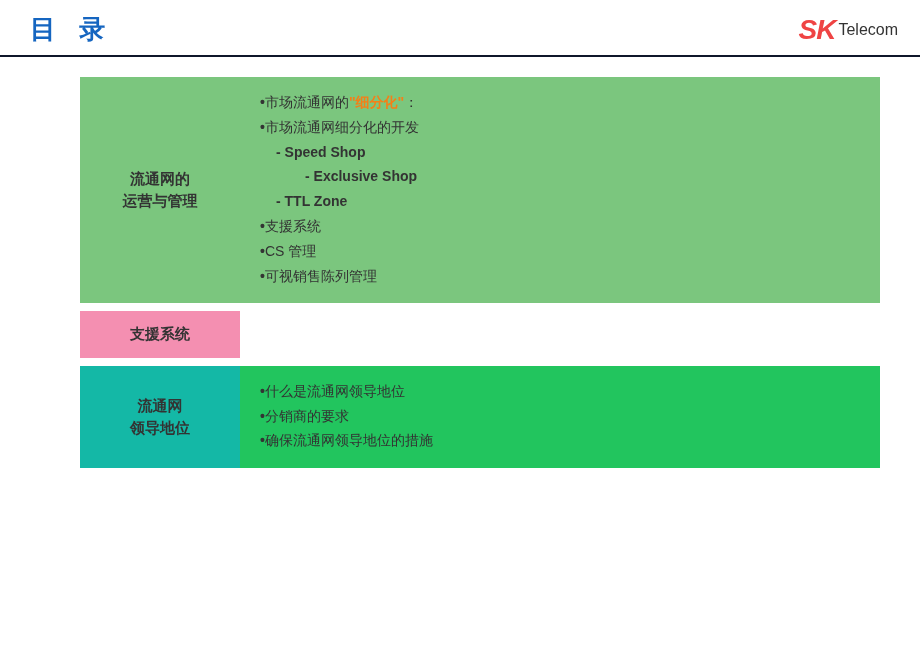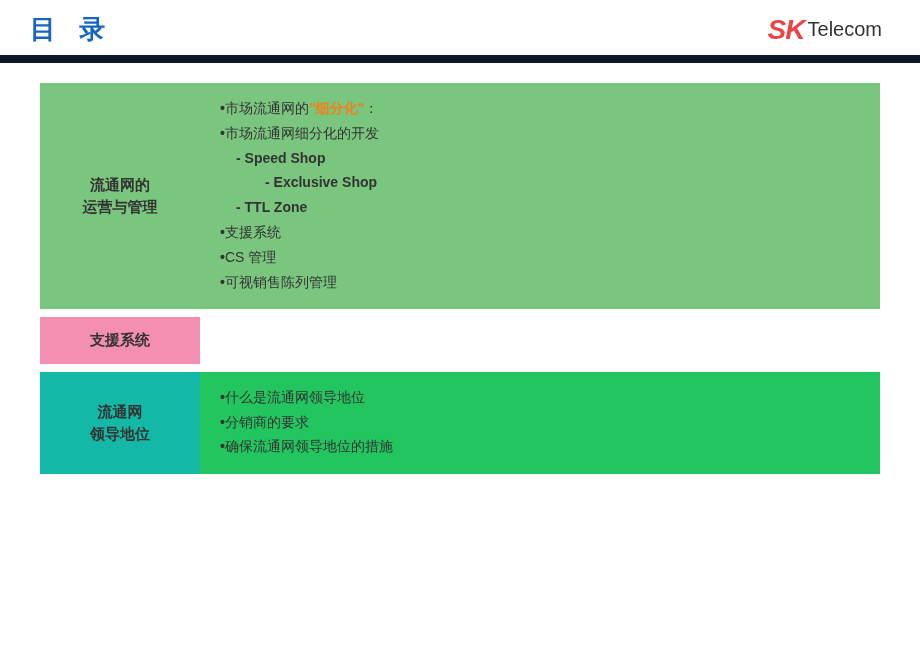--- a/index.html
+++ b/index.html
@@ -9,42 +9,42 @@
       background: #ffffff;
       font-family: Arial, 'Microsoft YaHei', sans-serif;
       overflow: hidden;
     }
 
     
     .header {
       display: flex;
       align-items: center;
       justify-content: space-between;
-      padding: 12px 38px 8px 30px;
-      border-bottom: 8px solid #0f172a;
+      padding: 12px 22px 8px 30px;
+      border-bottom: 2px solid #0f172a;
     }
     .header-title {
       font-size: 26px;
       font-weight: bold;
       color: #1565c0;
       letter-spacing: 8px;
     }
     .logo-area {
       display: flex;
       align-items: center;
     }
     .logo-sk {
       font-size: 28px;
       font-weight: 900;
       color: #ef4444;
       font-style: italic;
       letter-spacing: -1px;
     }
     .logo-telecom {
-      font-size: 20px;
+      font-size: 16px;
       font-weight: normal;
       color: #333;
       margin-left: 3px;
       letter-spacing: 0;
     }
 
     
     .main {
       padding: 20px 40px 20px 40px;
       display: flex;
@@ -65,20 +65,21 @@
       max-width: 160px;
       display: flex;
       align-items: center;
       justify-content: center;
       text-align: center;
       font-size: 15px;
       font-weight: bold;
       color: #333;
       padding: 12px 10px;
       line-height: 1.5;
+      margin-left: 40px;
     }
 
     
     .right-cell {
       flex: 1;
       padding: 14px 20px;
       font-size: 14px;
       color: #333;
       line-height: 1.7;
     }

